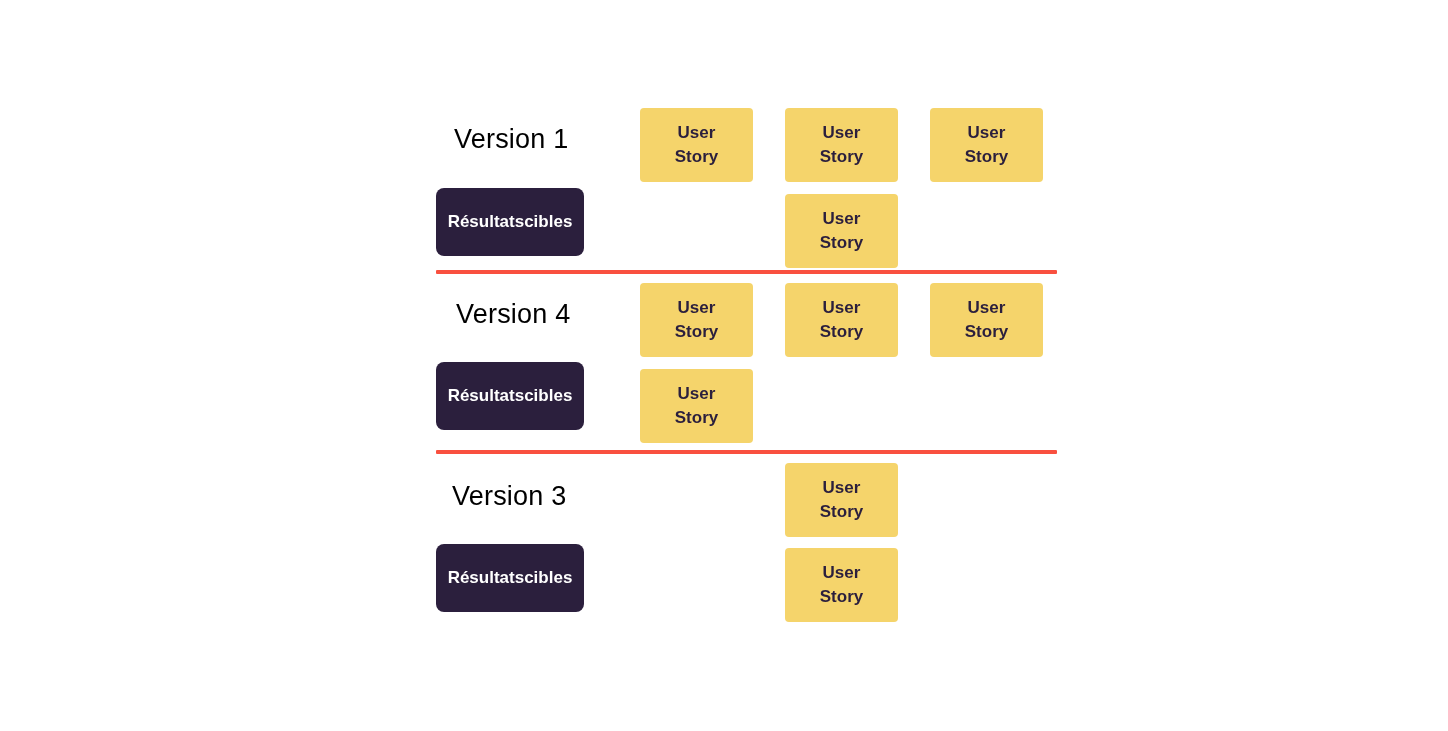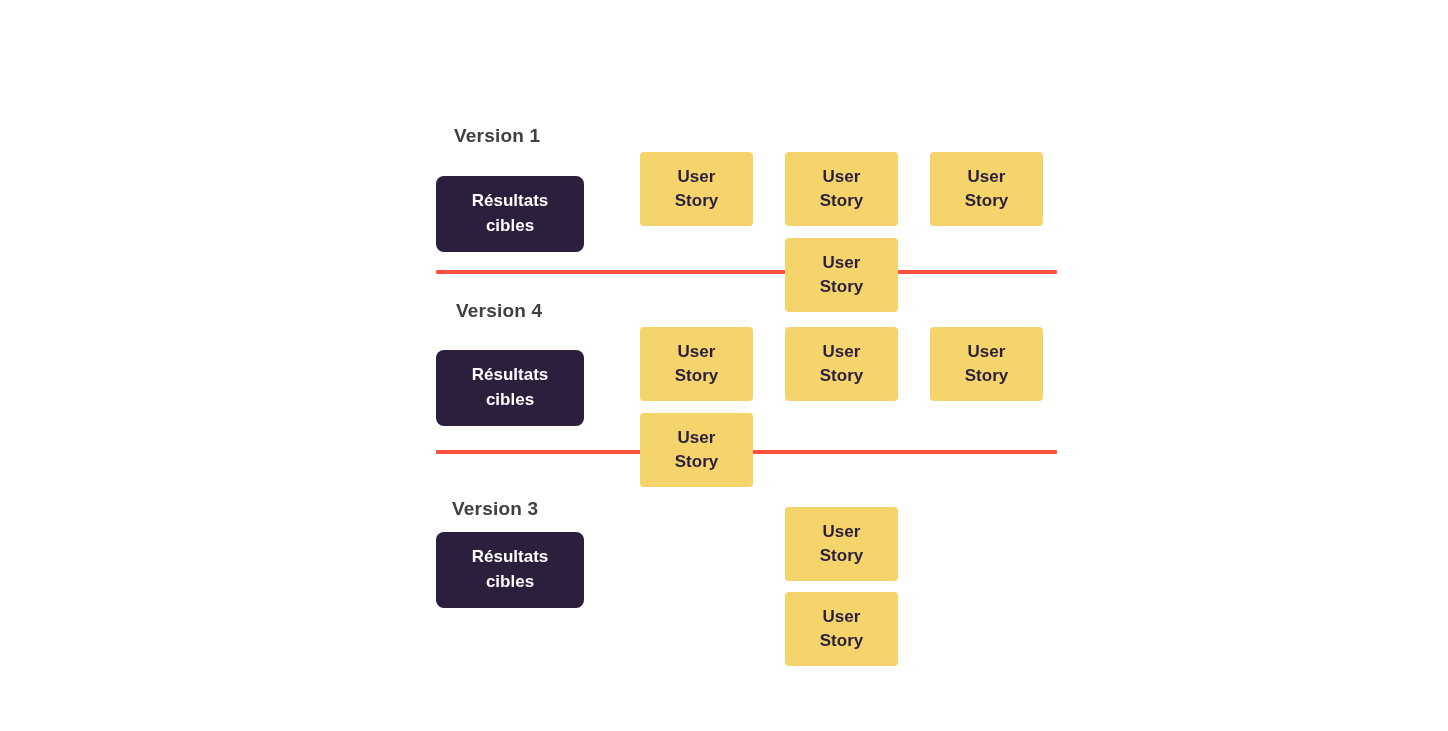--- a/index.html
+++ b/index.html
@@ -16,40 +16,41 @@
     position: relative;
     width: 1448px;
     height: 731px;
     background: #ffffff;
     overflow: hidden;
   }
 
   
   .version-label {
     position: absolute;
-    font-size: 19px;
-    font-weight: 700;
-    color: #404040;
+    font-size: 27px;
+    font-weight: 400;
+    color: #000000;
     letter-spacing: 0.2px;
     white-space: nowrap;
     line-height: 1;
   }
 
   
   .outcome-box {
     position: absolute;
     width: 148px;
-    height: 76px;
+    height: 68px;
     background: #2B1F3D;
     border-radius: 8px;
     display: flex;
-    flex-direction: column;
+    flex-direction: row;
     align-items: center;
     justify-content: center;
     box-sizing: border-box;
+    margin-top: 12px;
   }
   .outcome-line {
     color: #ffffff;
     font-size: 17px;
     font-weight: 700;
     line-height: 1.45;
     text-align: center;
     white-space: nowrap;
   }
 
@@ -58,21 +59,20 @@
     position: absolute;
     width: 113px;
     height: 74px;
     background: #F5D46B;
     border-radius: 4px;
     display: flex;
     flex-direction: column;
     align-items: center;
     justify-content: center;
     box-sizing: border-box;
-    margin-top: 44px;
   }
   .story-line {
     color: #2B1F3D;
     font-size: 17px;
     font-weight: 700;
     line-height: 1.42;
     text-align: center;
     white-space: nowrap;
   }
 
@@ -128,21 +128,21 @@
       <span class="story-line">Story</span>
     </div>
     <div class="story-card" style="left: 930px; top: 283px; width: 113px; height: 74px; background: rgb(245, 212, 107);">
       <span class="story-line">User</span>
       <span class="story-line">Story</span>
     </div>
     <div class="story-card" style="left: 640px; top: 369px; width: 113px; height: 74px; background: rgb(245, 212, 107);">
       <span class="story-line">User</span>
       <span class="story-line">Story</span>
     </div>
-    <div class="version-label" style="left: 452px; top: 483px; margin-top: 16px;">Version 3</div>
+    <div class="version-label" style="left: 452px; top: 483px;">Version 3</div>
     <div class="outcome-box" style="left: 436px; top: 532px; background: rgb(43, 31, 61);">
       <span class="outcome-line">Résultats</span>
       <span class="outcome-line">cibles</span>
     </div>
     <div class="story-card" style="left: 785px; top: 463px; width: 113px; height: 74px; background: rgb(245, 212, 107);">
       <span class="story-line">User</span>
       <span class="story-line">Story</span>
     </div>
     <div class="story-card" style="left: 785px; top: 548px; width: 113px; height: 74px; background: rgb(245, 212, 107);">
       <span class="story-line">User</span>

